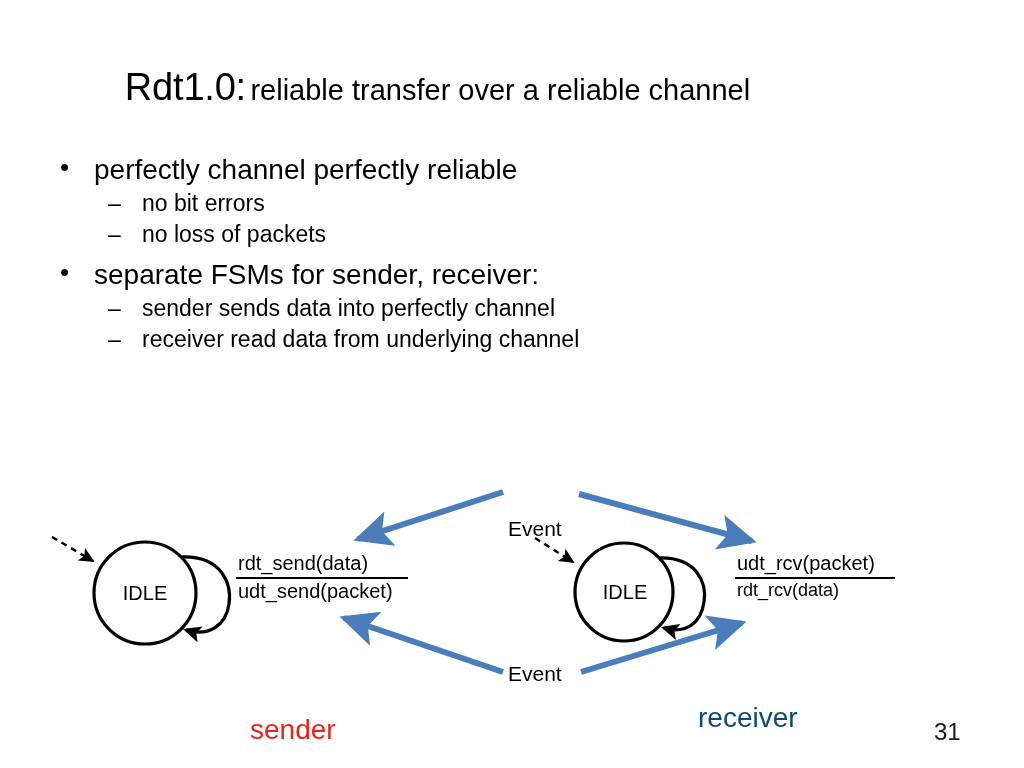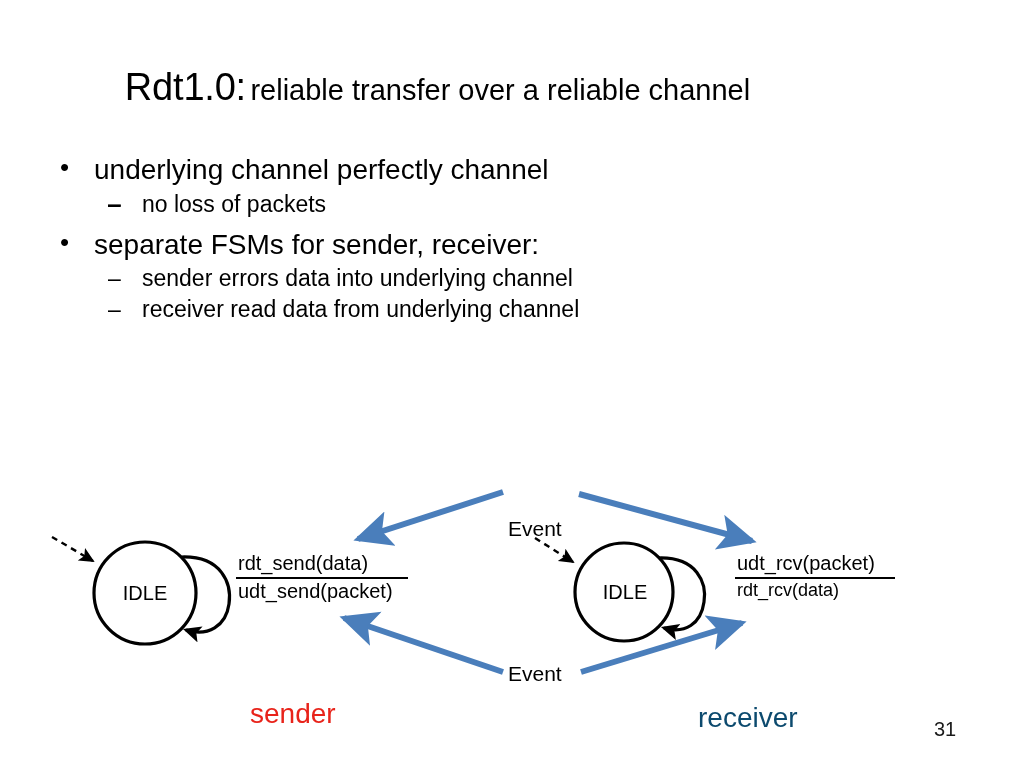--- a/index.html
+++ b/index.html
@@ -128,60 +128,61 @@
   .role-text {
     position: absolute;
     font-size: 28px;
     white-space: nowrap;
   }
 
   .page-num {
     position: absolute;
     left: 934px;
     top: 718px;
-    font-size: 20px;
+    font-size: 24px;
     color: #1a1a1a;
   }
 </style>
 </head>
 <body>
 
 <div id="slide">
 
   <div class="title-block">
     <span class="title-main">Rdt1.0:</span>
     <span class="title-sub">reliable transfer over a reliable channel</span>
   </div>
 
   <div class="bullets">
 
     <div class="b1">
       <span class="mark">•</span>
-      <span>underlying channel perfectly channel</span>
-    </div>
-
-    <div class="b2">
-      <span class="mark">–</span>
+      <span>perfectly channel perfectly reliable</span>
+    </div>
+
+    <div class="b2">
+      <span class="mark">–</span>
+      <span>no bit errors</span>
     </div>
 
     <div class="b2">
       <span class="mark">–</span>
       <span>no loss of packets</span>
     </div>
 
     <div class="gap-small"></div>
 
     <div class="b1">
       <span class="mark">•</span>
       <span>separate FSMs for sender, receiver:</span>
     </div>
 
     <div class="b2">
       <span class="mark">–</span>
-      <span>sender errors data into underlying channel</span>
+      <span>sender sends data into perfectly channel</span>
     </div>
 
     <div class="b2">
       <span class="mark">–</span>
       <span>receiver read data from underlying channel</span>
     </div>
 
   </div>
 
   <svg id="diagram" viewBox="0 0 1024 768">
@@ -237,19 +238,19 @@
   <div class="fsm-label receiver-label" style="left:735px; top:552px;">
     <span class="num">udt_rcv(packet)</span>
     <span class="bar"></span>
     <span class="den">rdt_rcv(data)</span>
   </div>
 
   <div class="ea-text" style="left:508px; top:481px;margin-top:36px;">Event</div>
 
   <div class="ea-text" style="left:508px; top:662px;">Event</div>
 
-  <div class="role-text" style="left:250px; top:698px; color:#E8231A;">sender</div>
+  <div class="role-text" style="left:250px; top:714px; color:#E8231A;">sender</div>
 
   <div class="role-text" style="left:698px; top:702px; color:#0c4a6e;">receiver</div>
 
   <div class="page-num">31</div>
 
 </div>
 
 </body></html>

